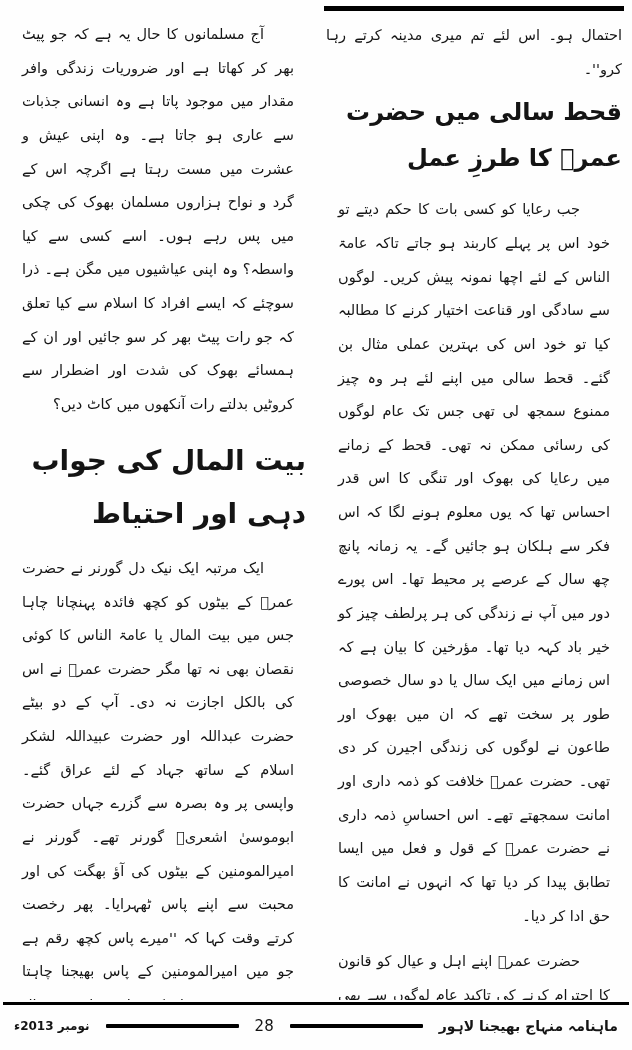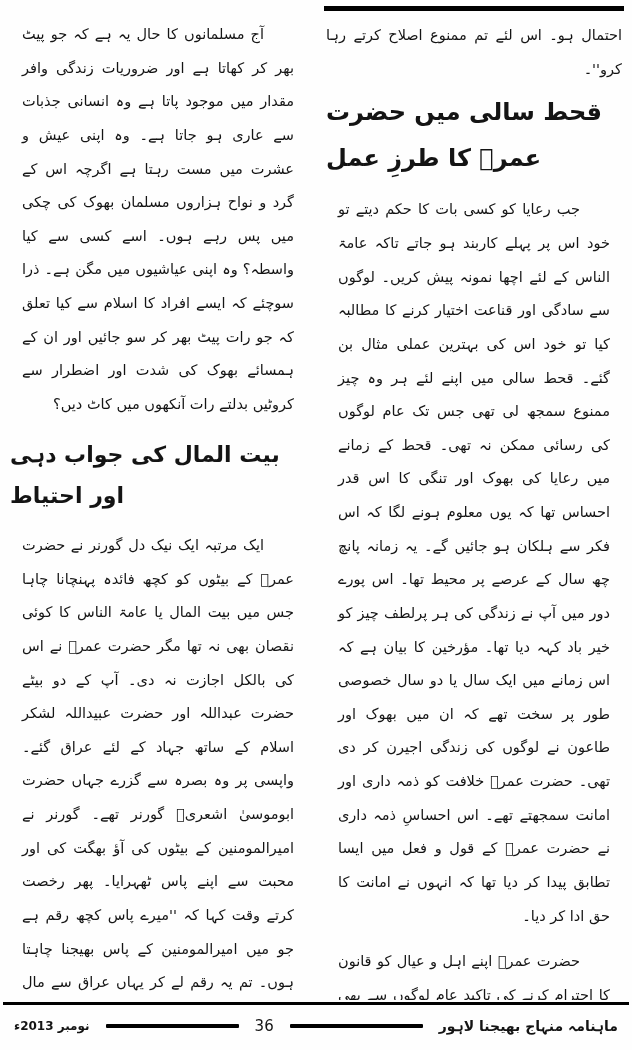--- a/index.html
+++ b/index.html
@@ -16,24 +16,24 @@
   .col{
     width:316px;box-sizing:border-box;padding:6px 10px 0 10px;
     direction:rtl;text-align:justify;overflow:hidden;height:1000px;
     font-size:14.5px;line-height:2.32;
   }
   .col-right{border-left:none;}
   .topbar{height:5px;background:#000;margin:0 -2px 8px -2px;}
   p.para{margin:12px;text-indent:30px;}
   p.cont{margin:0;text-indent:0;}
   .h1{
-    font-weight:bold;text-align:left;text-indent:0;
+    font-weight:bold;text-align:right;text-indent:0;
     font-size:24px;line-height:1.9;margin:4px 0 6px 0;
   }
-  .h1.small{font-size:22px;}
+  .h1.small{font-size:28px;}
   
   .footer{position:absolute;left:0;right:0;bottom:0;height:48px;}
   .footer-rule{height:3px;background:#000;margin:0 3px;}
   .footer-row{
     display:flex;direction:rtl;align-items:center;
     padding:12px 14px 0 14px;
   }
   .mag{font-weight:bold;font-size:14px;white-space:nowrap;}
   .dash{height:4px;background:#000;width:138px;margin:0 16px;border-radius:1px;}
   .pagenum{font-size:15px;direction:ltr;}
@@ -41,40 +41,40 @@
 </style>
 </head>
 <body>
 
 <div class="sheet">
 
   <div class="cols">
 
     <div class="col col-right">
       <div class="topbar"></div>
-      <p class="cont">احتمال ہو۔ اس لئے تم ممنوع اصلاح کرتے رہا کرو''۔</p>
+      <p class="cont">احتمال ہو۔ اس لئے تم میری مدینہ کرتے رہا کرو''۔</p>
       <div class="h1">قحط سالی میں حضرت عمرؓ کا طرزِ عمل</div>
       <p class="para">جب رعایا کو کسی بات کا حکم دیتے تو خود اس پر پہلے کاربند ہو جاتے تاکہ عامۃ الناس کے لئے اچھا نمونہ پیش کریں۔ لوگوں سے سادگی اور قناعت اختیار کرنے کا مطالبہ کیا تو خود اس کی بہترین عملی مثال بن گئے۔ قحط سالی میں اپنے لئے ہر وہ چیز ممنوع سمجھ لی تھی جس تک عام لوگوں کی رسائی ممکن نہ تھی۔ قحط کے زمانے میں رعایا کی بھوک اور تنگی کا اس قدر احساس تھا کہ یوں معلوم ہونے لگا کہ اس فکر سے ہلکان ہو جائیں گے۔ یہ زمانہ پانچ چھ سال کے عرصے پر محیط تھا۔ اس پورے دور میں آپ نے زندگی کی ہر پرلطف چیز کو خیر باد کہہ دیا تھا۔ مؤرخین کا بیان ہے کہ اس زمانے میں ایک سال یا دو سال خصوصی طور پر سخت تھے کہ ان میں بھوک اور طاعون نے لوگوں کی زندگی اجیرن کر دی تھی۔ حضرت عمرؓ خلافت کو ذمہ داری اور امانت سمجھتے تھے۔ اس احساسِ ذمہ داری نے حضرت عمرؓ کے قول و فعل میں ایسا تطابق پیدا کر دیا تھا کہ انہوں نے امانت کا حق ادا کر دیا۔</p>
       <p class="para">حضرت عمرؓ اپنے اہل و عیال کو قانون کا احترام کرنے کی تاکید عام لوگوں سے بھی زیادہ شدت کے ساتھ کیا کرتے تھے۔ اس کا اثر عام لوگوں پر خود بخود پڑتا ہے اور بہت اچھے نتائج برآمد ہوتے ہیں۔ قحط کے زمانے میں اپنے بچوں میں سے ایک بیٹے کے ہاتھ میں خربوزہ دیکھ لیا تو ڈانٹ کر فرمایا:</p>
 
     </div>
 
     <div class="col col-left">
       <p class="para">آج مسلمانوں کا حال یہ ہے کہ جو پیٹ بھر کر کھاتا ہے اور ضروریات زندگی وافر مقدار میں موجود پاتا ہے وہ انسانی جذبات سے عاری ہو جاتا ہے۔ وہ اپنی عیش و عشرت میں مست رہتا ہے اگرچہ اس کے گرد و نواح ہزاروں مسلمان بھوک کی چکی میں پس رہے ہوں۔ اسے کسی سے کیا واسطہ؟ وہ اپنی عیاشیوں میں مگن ہے۔ ذرا سوچئے کہ ایسے افراد کا اسلام سے کیا تعلق کہ جو رات پیٹ بھر کر سو جائیں اور ان کے ہمسائے بھوک کی شدت اور اضطرار سے کروٹیں بدلتے رات آنکھوں میں کاٹ دیں؟</p>
       <div class="h1 small">بیت المال کی جواب دہی اور احتیاط</div>
       <p class="para">ایک مرتبہ ایک نیک دل گورنر نے حضرت عمرؓ کے بیٹوں کو کچھ فائدہ پہنچانا چاہا جس میں بیت المال یا عامۃ الناس کا کوئی نقصان بھی نہ تھا مگر حضرت عمرؓ نے اس کی بالکل اجازت نہ دی۔ آپ کے دو بیٹے حضرت عبداللہ اور حضرت عبیداللہ لشکر اسلام کے ساتھ جہاد کے لئے عراق گئے۔ واپسی پر وہ بصرہ سے گزرے جہاں حضرت ابوموسیٰ اشعریؓ گورنر تھے۔ گورنر نے امیرالمومنین کے بیٹوں کی آؤ بھگت کی اور محبت سے اپنے پاس ٹھہرایا۔ پھر رخصت کرتے وقت کہا کہ ''میرے پاس کچھ رقم ہے جو میں امیرالمومنین کے پاس بھیجنا چاہتا ہوں۔ تم یہ رقم لے کر یہاں عراق سے مال تجارت خرید لو۔ مدینہ جا کر مال بیچ ڈالنا اور یہ رقم بیت المال میں جمع کرا دینا۔ جو نفع ہوگا وہ تمہارا ہوگا''۔ اسی مضمون کا ایک خط انہوں نے امیرالمومنین کے نام بھی لکھ دیا۔</p>
 
     </div>
 
   </div>
 
   <div class="footer">
     <div class="footer-rule"></div>
     <div class="footer-row">
       <span class="mag">ماہنامہ منہاج بھیجنا لاہور</span>
       <span class="dash"></span>
-      <span class="pagenum">36</span>
+      <span class="pagenum">28</span>
       <span class="dash"></span>
       <span class="date">نومبر 2013ء</span>
     </div>
   </div>
 
 </div>
 
 </body></html>

